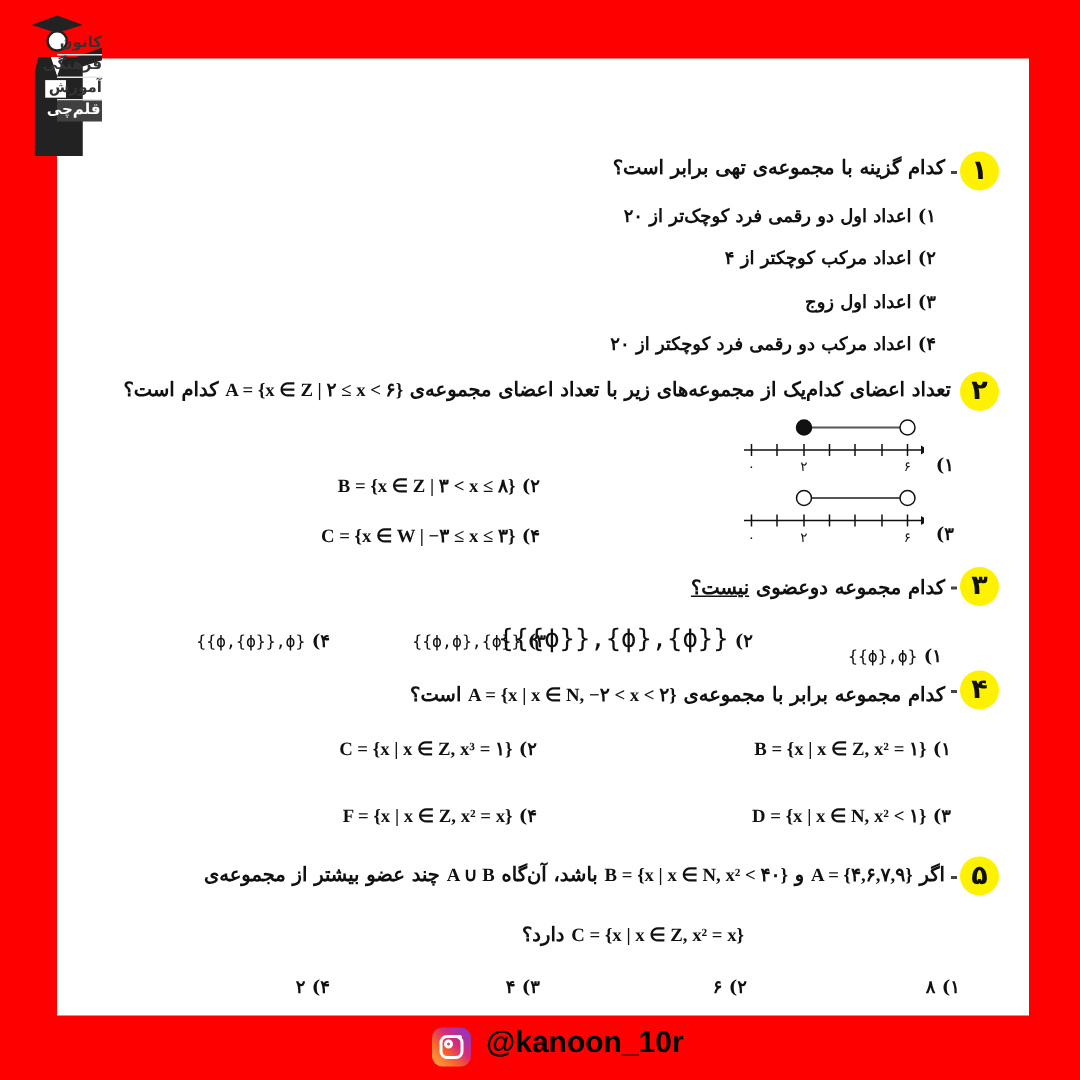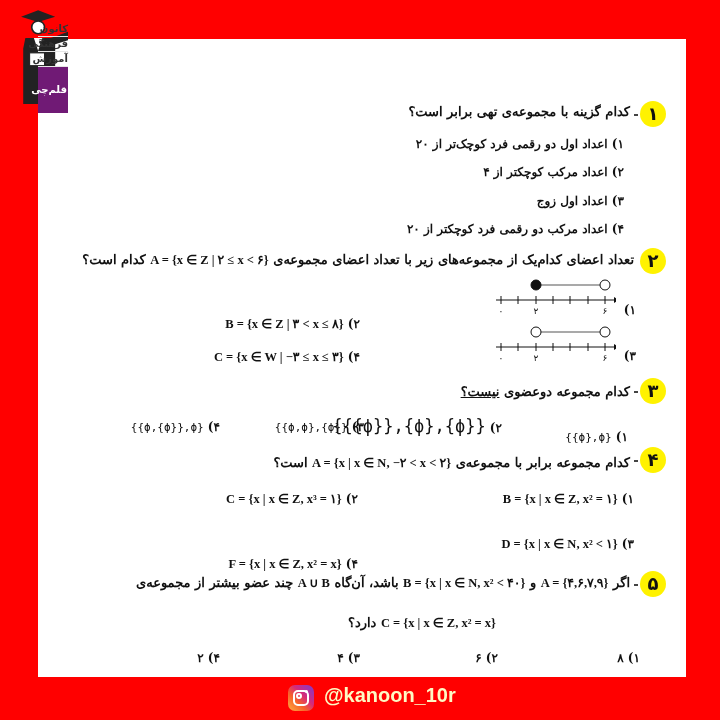--- a/index.html
+++ b/index.html
@@ -2,36 +2,36 @@
 <html><head>
 <meta charset="utf-8">
 <style>
   html,body{margin:0;padding:0;}
   body{width:720px;height:720px;background:#ff0000;position:relative;overflow:hidden;font-family:"DejaVu Serif","Liberation Serif",serif;color:#111;}
   .page{position:absolute;left:38px;top:39px;width:648px;height:638px;background:#ffffff;}
   .logo{position:absolute;left:0;top:0;width:70px;height:105px;}
   .logo-figure{position:absolute;left:5px;top:12px;width:32px;height:92px;}
   .logo-text{position:absolute;left:38px;top:22px;width:30px;font-family:"DejaVu Sans",sans-serif;font-size:10px;font-weight:bold;color:#333;direction:rtl;text-align:right;line-height:14px;}
   .logo-text div{border-bottom:1px solid #e5e5e5;white-space:nowrap;}
-  .logo-text .red{background:#701a75;color:#fff;border:none;padding:16px 1px;}
+  .logo-text .red{background:#404040;color:#fff;border:none;padding:0 1px;}
   .qnum{position:absolute;width:26px;height:26px;border-radius:50%;background:#fff200;font-family:"DejaVu Sans",sans-serif;font-weight:bold;font-size:18px;text-align:center;line-height:26px;color:#111;}
   .dash{position:absolute;width:4px;height:2px;background:#444;}
   .line{position:absolute;direction:rtl;white-space:nowrap;font-size:12.5px;font-weight:bold;}
   .stem{font-size:13px;font-weight:bold;}
   .opt{font-size:12px;font-weight:bold;}
   .math{direction:ltr;unicode-bidi:embed;font-family:"Liberation Serif",serif;font-weight:bold;font-size:12.5px;}
   .sym{font-family:"DejaVu Sans Mono",monospace;font-size:11px;font-weight:normal;direction:ltr;unicode-bidi:embed;}
   .big{font-size:17px;}
   .numline{position:absolute;}
   .footer{position:absolute;left:0;top:677px;width:720px;height:43px;}
   .ig{position:absolute;left:288px;top:685px;width:26px;height:26px;border-radius:7px;background:linear-gradient(45deg,#fdb144 0%,#f7622a 35%,#d62a7a 60%,#7b3ad1 100%);}
   .ig-ring{position:absolute;left:5px;top:5px;width:12px;height:12px;border:2.5px solid #fff;border-radius:5px;}
   .ig-dot{position:absolute;left:8px;top:8px;width:6px;height:6px;border:2px solid #fff;border-radius:50%;box-sizing:border-box;}
   .ig-spark{position:absolute;left:17px;top:5px;width:3px;height:3px;background:#fff;border-radius:50%;}
-  .handle{position:absolute;left:324px;top:684px;font-family:"Liberation Sans",sans-serif;font-weight:bold;font-size:20px;color:#fef9c3;}
+  .handle{position:absolute;left:324px;top:684px;font-family:"Liberation Sans",sans-serif;font-weight:bold;font-size:20px;color:#000000;}
 </style>
 </head>
 <body>
 
 <div class="page"></div>
 
 <div class="logo">
   <svg class="logo-figure" viewBox="0 0 32 92" style="left:4px;top:6px;width:64px;height:98px;position:absolute;">
     <polygon points="2,10 18,4 34,10 18,15" fill="#222"></polygon>
     <circle cx="18" cy="20" r="6" fill="#fff" stroke="#222" stroke-width="1.5"></circle>
@@ -149,21 +149,21 @@
   <span class="math">B = {x | x ∈ Z, x² = ۱}</span>
 </div>
 <div class="line opt" style="right:362px;top:491px;">
   <span>۲)</span>
   <span class="math">C = {x | x ∈ Z, x³ = ۱}</span>
 </div>
 <div class="line opt" style="right:86px;top:536px;">
   <span>۳)</span>
   <span class="math">D = {x | x ∈ N, x² &lt; ۱}</span>
 </div>
-<div class="line opt" style="right:362px;top:556px;">
+<div class="line opt" style="right:362px;top:536px;">
   <span>۴)</span>
   <span class="math">F = {x | x ∈ Z, x² = x}</span>
 </div>
 
 <div class="qnum" style="left:640px;top:571px;">۵</div>
 <div class="dash" style="left:634px;top:584px;"></div>
 <div class="line stem" style="right:90px;top:575px;">
   <span>اگر</span>
   <span class="math">A = {۴,۶,۷,۹}</span>
   <span>و</span>

